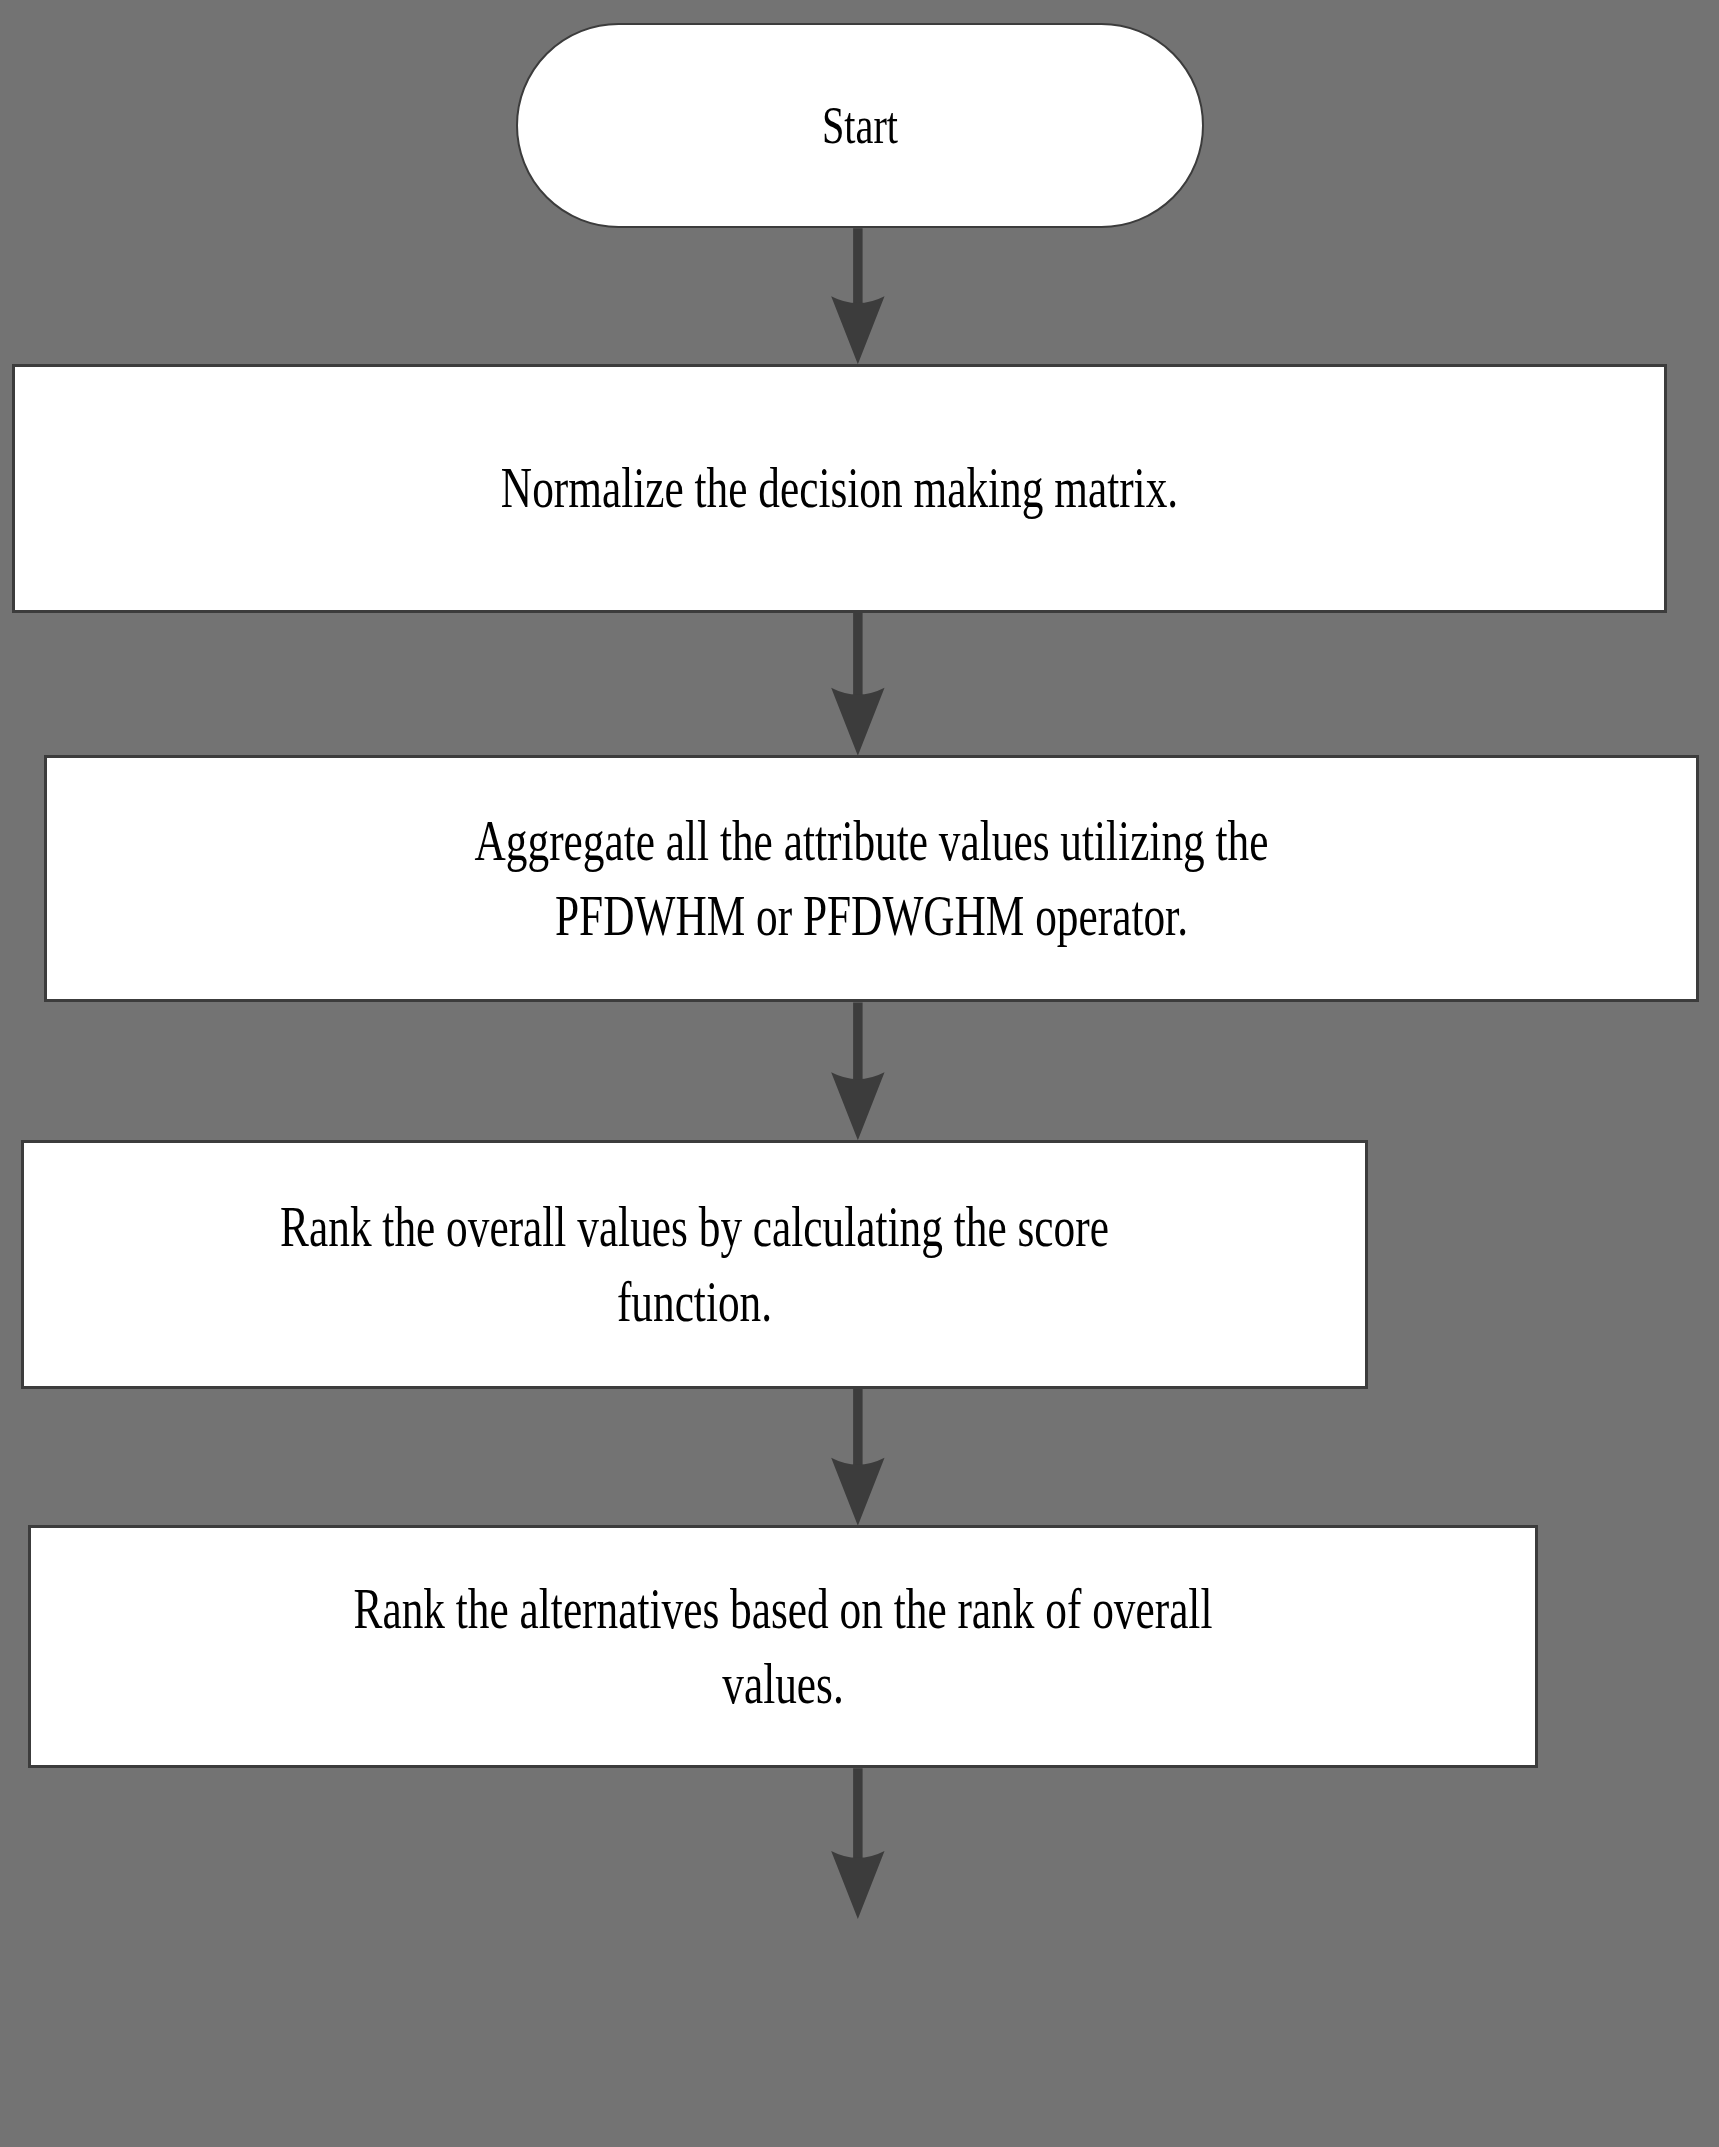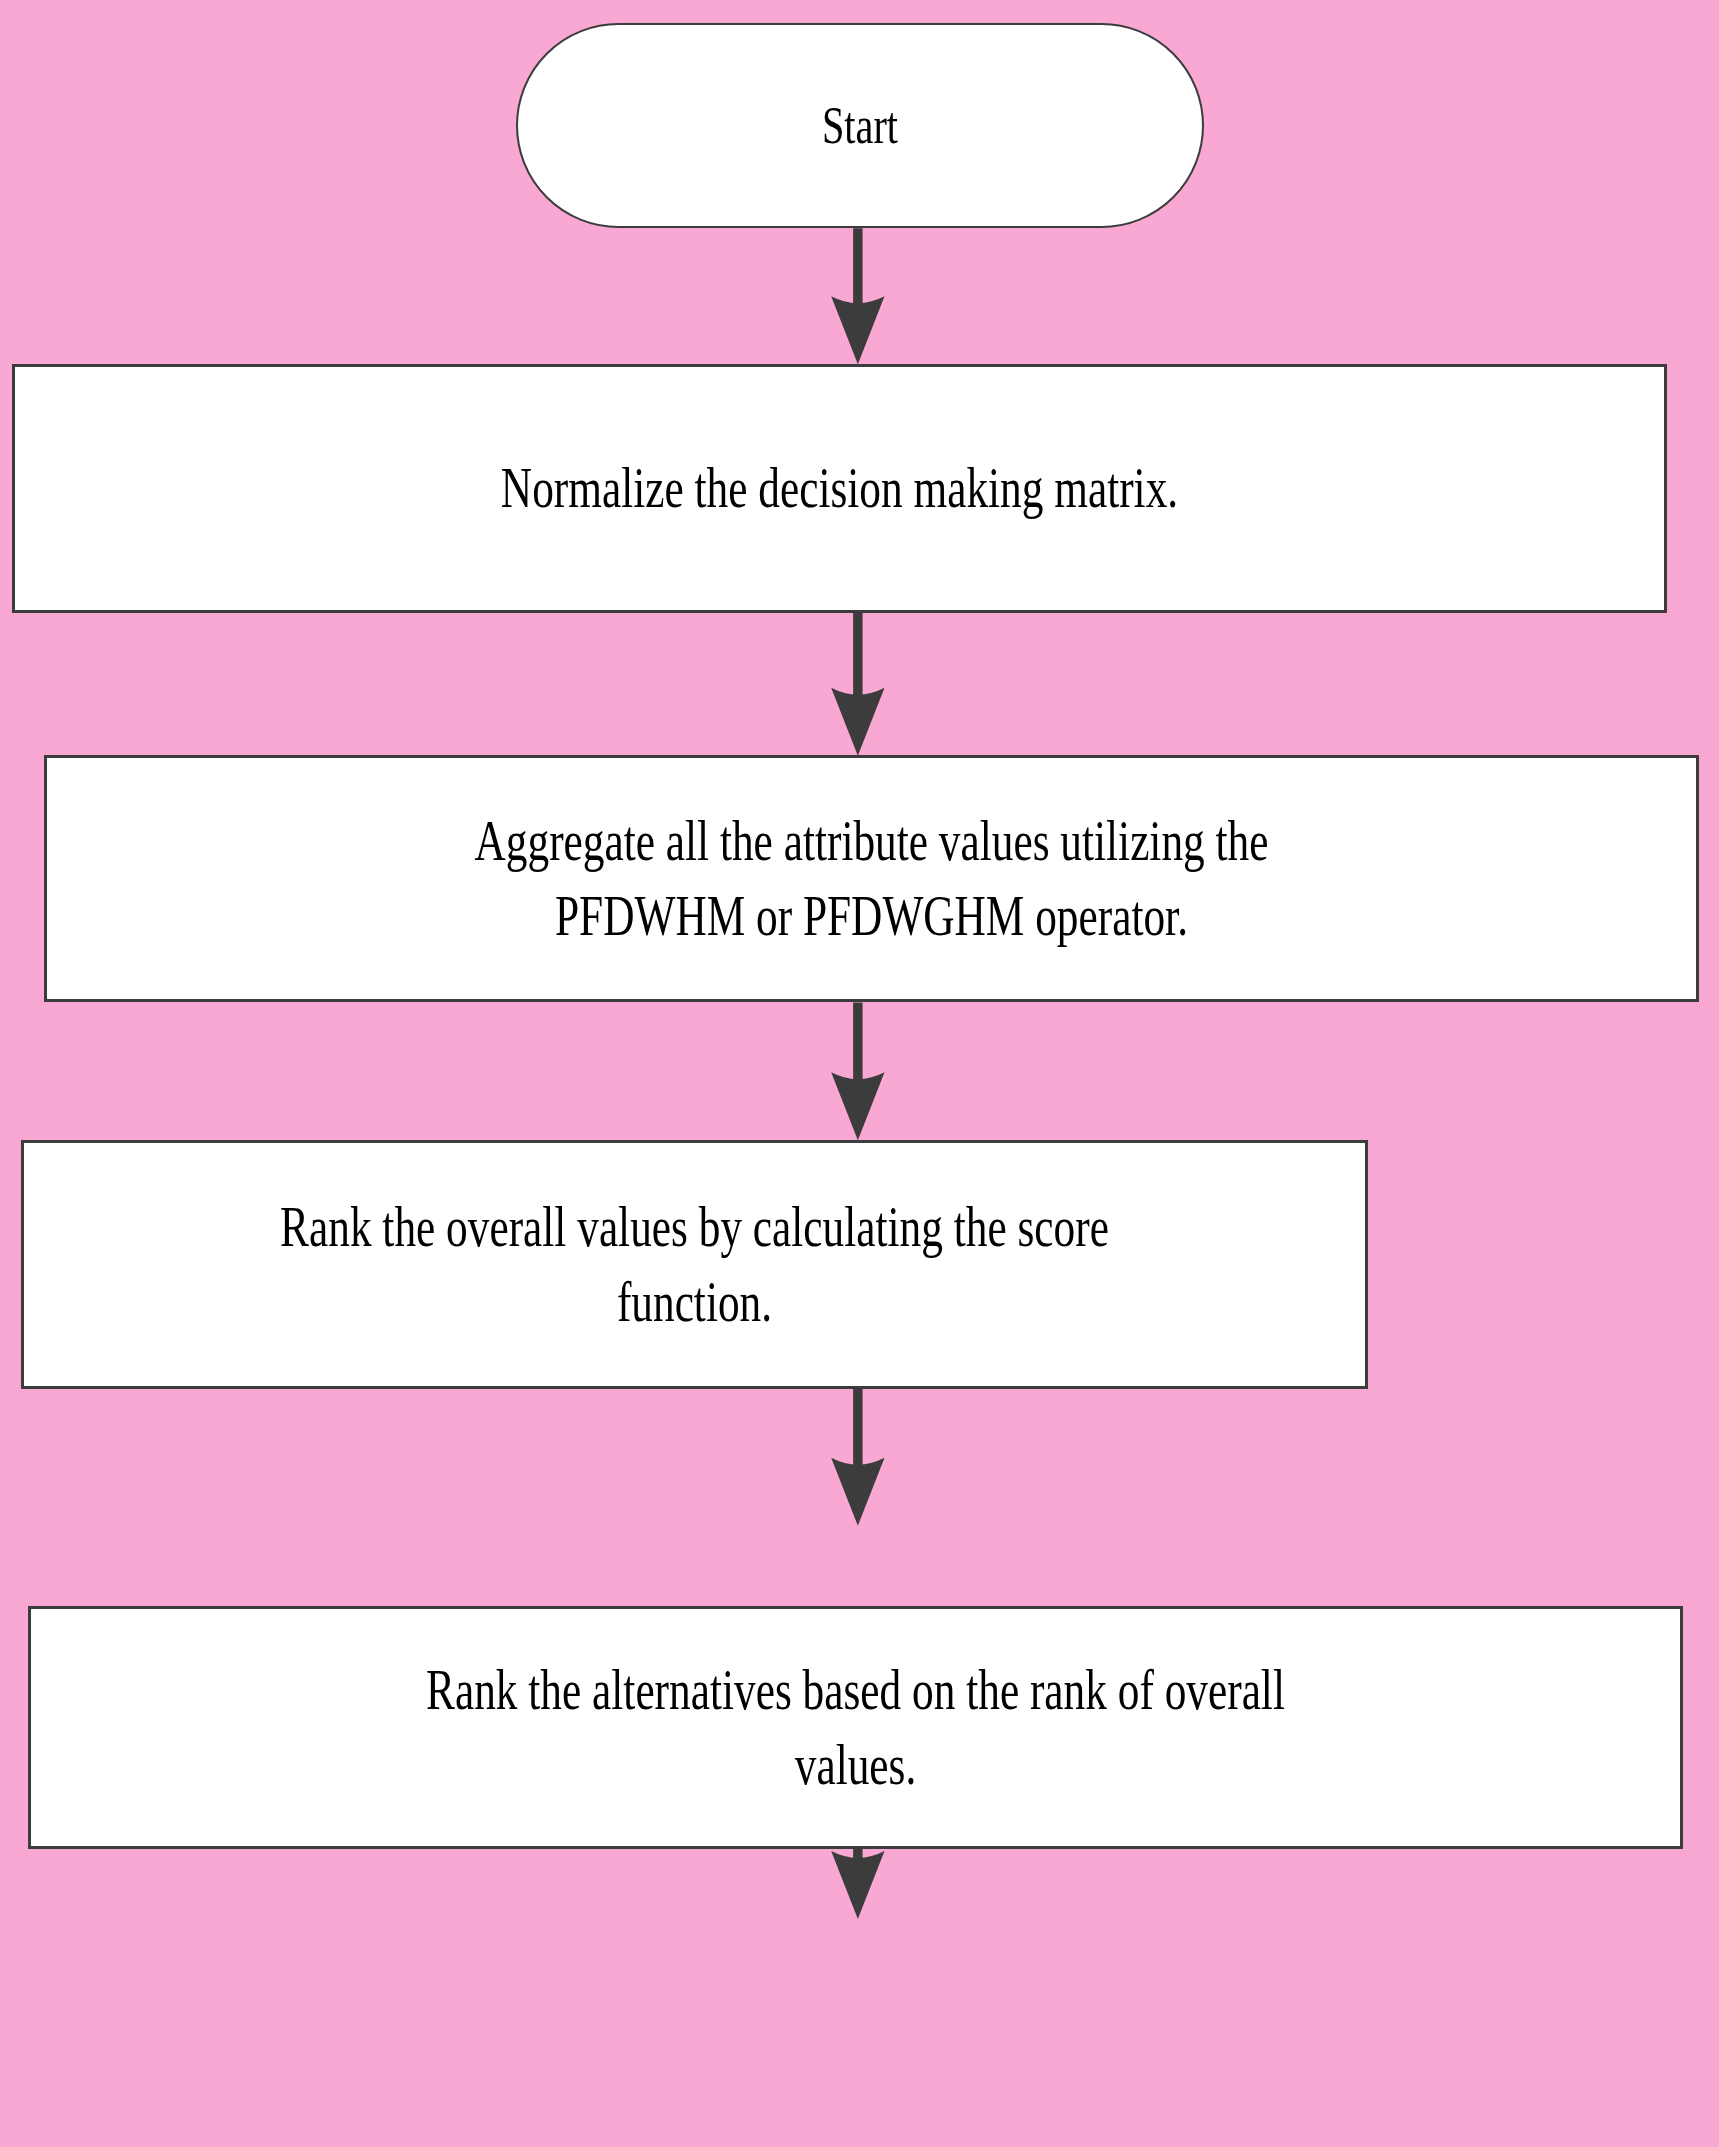--- a/index.html
+++ b/index.html
@@ -9,21 +9,21 @@
     background: #ffffff;
   }
   body {
     font-family: "Liberation Serif", "DejaVu Serif", serif;
   }
 
   #flowchart-root {
     position: relative;
     width: 1720px;
     height: 2148px;
-    background: #f9a8d4;
+    background: #737373;
     overflow: hidden;
   }
 
   
   .node {
     position: absolute;
     box-sizing: border-box;
     display: flex;
     align-items: center;
     justify-content: center;
@@ -137,20 +137,20 @@
   <div class="node process" style="left:44px; top:755px; width:1655px; height:247px;">
     <span class="node-label">Aggregate all the attribute values utilizing the
 PFDWHM or PFDWGHM operator.</span>
   </div>
 
   <div class="node process" style="left:21px; top:1140px; width:1347px; height:249px;">
     <span class="node-label">Rank the overall values by calculating the score
 function.</span>
   </div>
 
-  <div class="node process" style="left:28px; top:1606px; width:1655px; height:243px;">
+  <div class="node process" style="left:28px; top:1525px; width:1510px; height:243px;">
     <span class="node-label">Rank the alternatives based on the rank of overall
 values.</span>
   </div>
 
 
 </div>
 
 
 </body></html>

